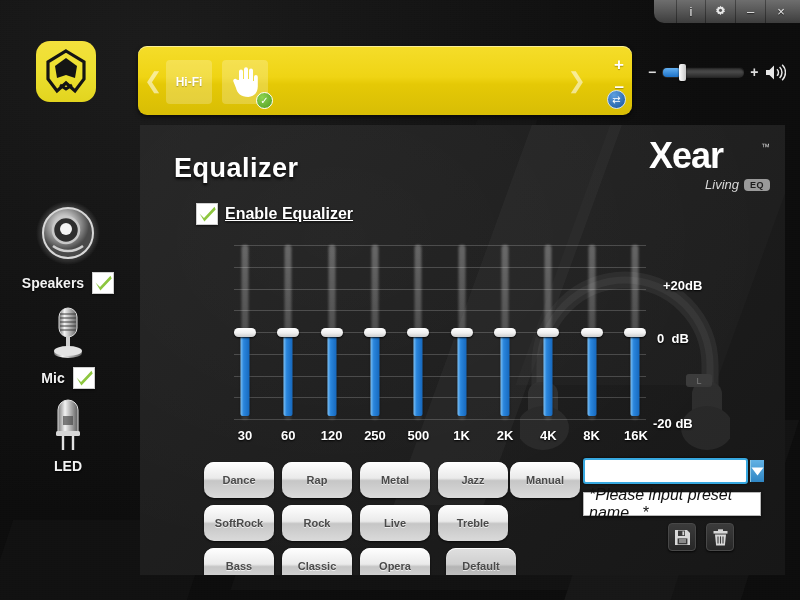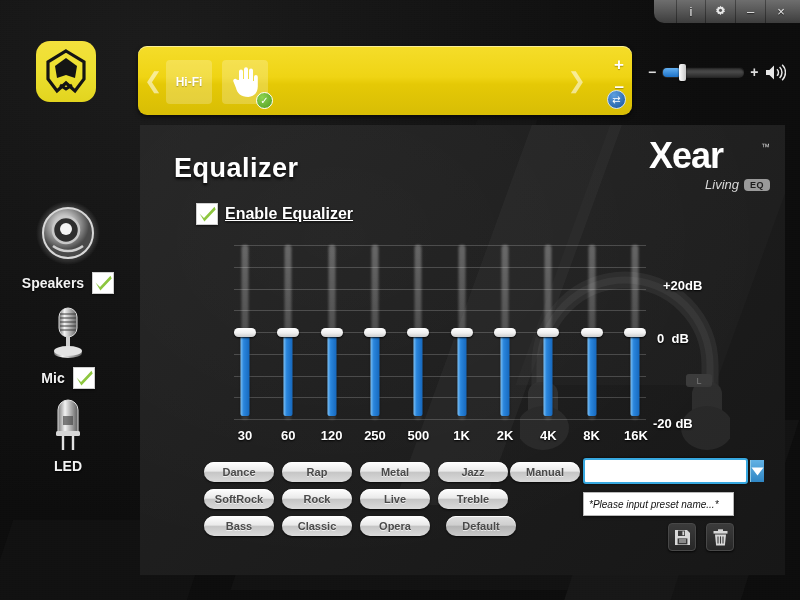--- a/index.html
+++ b/index.html
@@ -223,21 +223,21 @@
     white-space:pre;
   }
   #db-top { left:523px; top:113px;margin-top:40px; }
   #db-mid { left:517px; top:206px; }
   #db-bot { left:513px; top:291px; }
 
   
   #presets { position:absolute; left:64px; top:337px; display:flex; flex-direction:column; gap:7px; }
   .preset-row { display:flex; gap:8px; }
   .pbtn {
-    width:70px; height:20px; border-radius:10px;
+    width:70px; height:36px; border-radius:10px;
     background:linear-gradient(to bottom,#ffffff 0%,#eaeaea 45%,#c6c6c6 52%,#dadada 100%);
     color:#4a4a4a; font-size:11px; font-weight:bold;
     display:flex; align-items:center; justify-content:center;
     box-shadow:0 1px 2px rgba(0,0,0,.75), inset 0 1px 0 rgba(255,255,255,.9);
     cursor:pointer; text-shadow:0 1px 0 rgba(255,255,255,.7);
   }
   #btn-manual { position:absolute; left:370px; top:337px; }
   .pbtn.active { background:linear-gradient(to bottom,#e0e0e0 0%,#cfcfcf 45%,#b4b4b4 52%,#c9c9c9 100%);margin-left:8px; }
 
   
@@ -250,24 +250,24 @@
   #combo-input {
     flex:1; height:100%; border:none; outline:none; background:transparent;
     font-family:"Liberation Sans", sans-serif; font-size:12px; color:#222; padding:0 5px;
   }
   #combo-arrow {
     width:26px; height:100%; border-left:1px solid #8fc8e4;
     background:linear-gradient(to bottom,#63b2e4,#2f86c4);
     display:flex; align-items:center; justify-content:center; cursor:pointer;
   }
   #combo-tip {
-    position:absolute; left:443px; top:367px; width:151px; height:24px;
+    position:absolute; left:443px; top:367px; width:178px; height:24px;
     background:#fff; border:1px solid #b8b8b8;
     display:flex; align-items:center; padding-left:5px;
-    color:#111; font-size:10px; font-style:italic;
+    color:#111; font-size:16px; font-style:italic;
     box-shadow:0 1px 3px rgba(0,0,0,.7);
   }
   .icon-sq {
     position:absolute; width:28px; height:28px; border-radius:4px;
     background:linear-gradient(to bottom,#3b3b3b,#272727);
     border:1px solid #484848;
     display:flex; align-items:center; justify-content:center; cursor:pointer;
     box-shadow:0 1px 2px rgba(0,0,0,.8);
   }
   #btn-save { left:528px; top:398px; }

